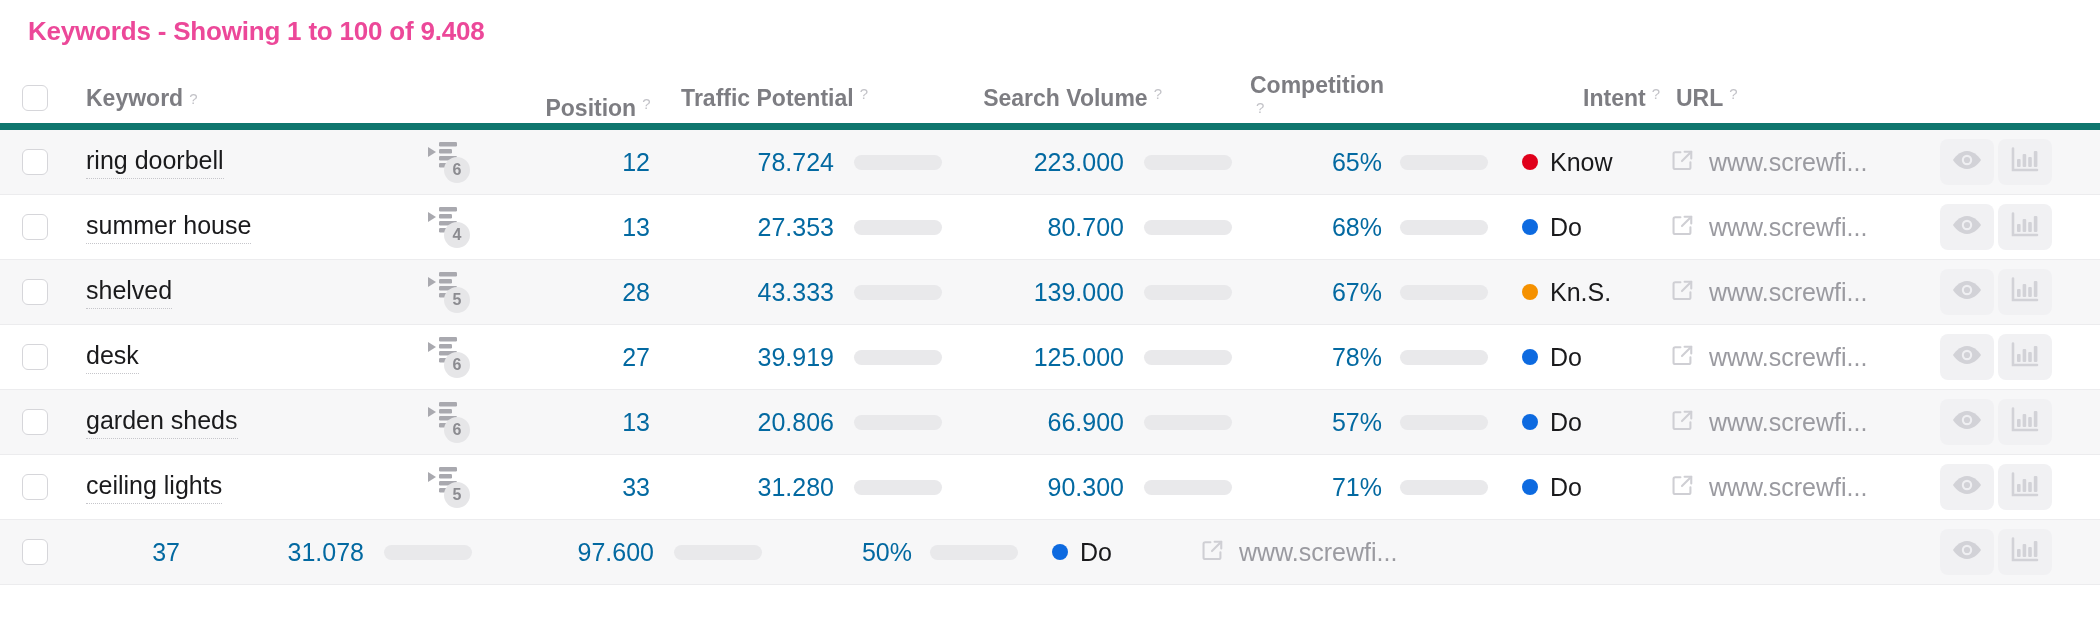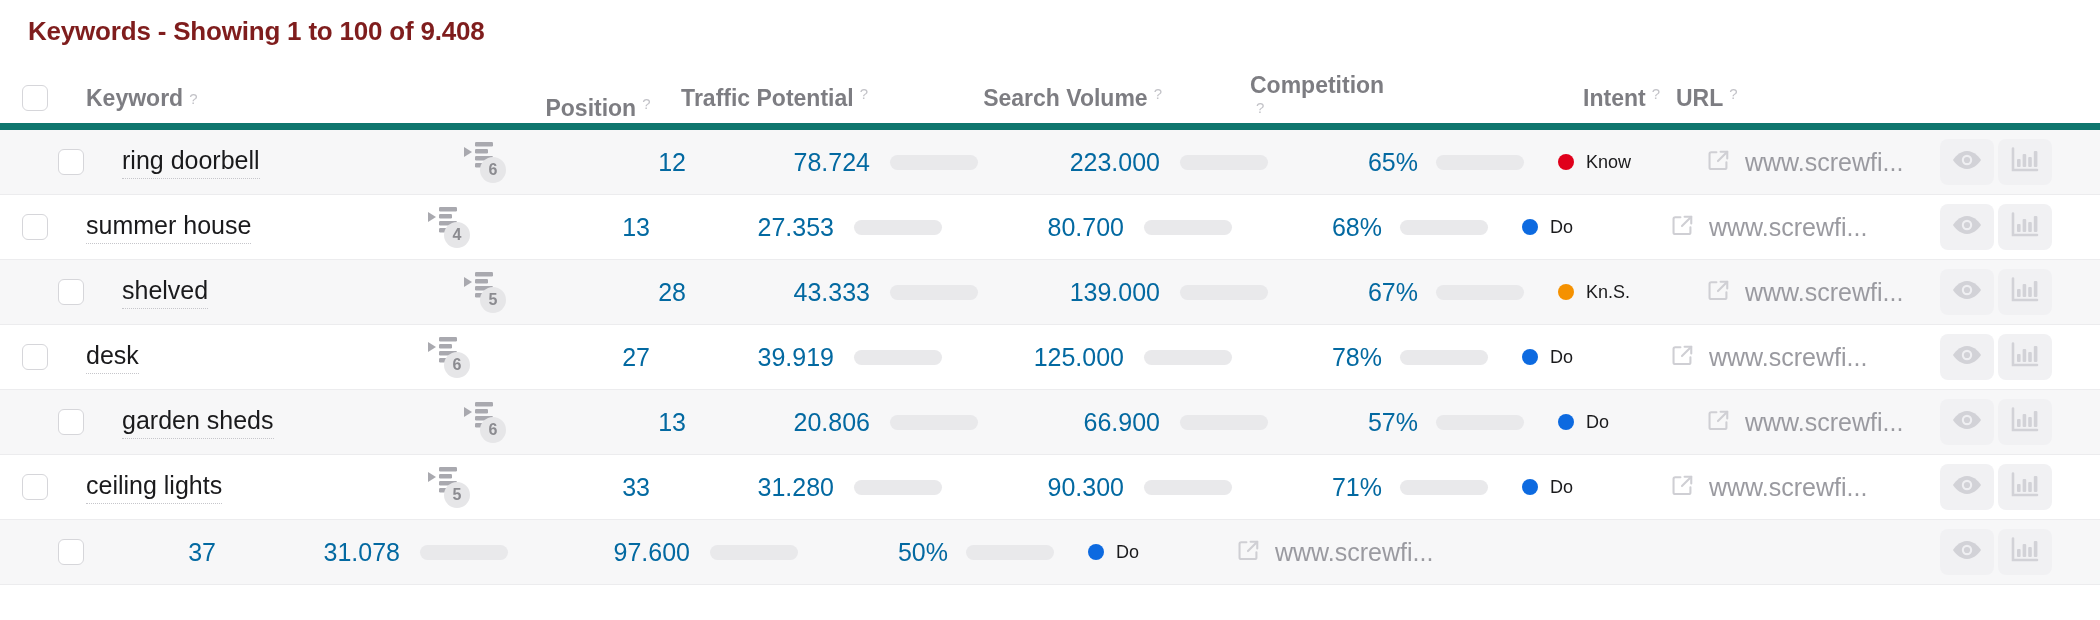--- a/index.html
+++ b/index.html
@@ -18,21 +18,21 @@
     overflow: hidden;
   }
 
   
   .panel-title {
     position: absolute;
     left: 28px;
     top: 16px;
     font-size: 26px;
     font-weight: bold;
-    color: #7f1d1d;
+    color: #ec4899;
     letter-spacing: -0.2px;
     white-space: nowrap;
   }
 
   
   .table {
     position: absolute;
     left: 0;
     top: 73px;
     width: 2100px;
@@ -43,21 +43,21 @@
     height: 65px;
     width: 2100px;
     border-bottom: 1px solid #ececee;
     position: relative;
   }
   .row.head {
     height: 57px;
     border-bottom: 7px solid #0f766e;
     background: #ffffff;
   }
-  .row.alt { background: #f7f7f8; padding-left: 36px; }
+  .row.alt { background: #f7f7f8; }
 
   
   .c-check  { width: 70px; display: flex; justify-content: center; align-items: center; flex: 0 0 70px; }
   .c-kw     { width: 470px; flex: 0 0 470px; display: flex; align-items: center; position: relative; padding-left: 16px; }
   .c-pos    { width: 120px; flex: 0 0 120px; text-align: right; padding-right: 10px; }
   .c-tp     { width: 300px; flex: 0 0 300px; display: flex; align-items: center; justify-content: flex-end; gap: 20px; padding-right: 18px; }
   .c-sv     { width: 290px; flex: 0 0 290px; display: flex; align-items: center; justify-content: flex-end; gap: 20px; padding-right: 18px; }
   .c-comp   { width: 260px; flex: 0 0 260px; display: flex; align-items: center; justify-content: flex-end; gap: 18px; padding-right: 22px; }
   .c-intent { width: 150px; flex: 0 0 150px; display: flex; align-items: center; gap: 12px; padding-left: 12px; }
   .c-url    { flex: 1 1 auto; display: flex; align-items: center; gap: 14px; padding-left: 10px; min-width: 0; }
@@ -152,21 +152,21 @@
   .bar-fill { height: 100%; border-radius: 9px; }
   .bar-green { background: linear-gradient(90deg,#a8ce74,#9bc765); }
   .bar-blue  { background: linear-gradient(90deg,#5e9ede,#0d62d0); }
   .bar-red   { background: linear-gradient(90deg,#e06078,#d50f2f); }
   .bar-track.green { width: 88px; }
   .bar-track.blue  { width: 88px; }
   .bar-track.red   { width: 88px; }
 
   
   .dot { width: 16px; height: 16px; border-radius: 50%; flex: 0 0 auto; }
-  .intent-label { font-size: 18px; color: #1a1a1c; white-space: nowrap; }
+  .intent-label { font-size: 25px; color: #1a1a1c; white-space: nowrap; }
 
   
   .url-text {
     font-size: 25px;
     color: #9a9aa0;
     white-space: nowrap;
     overflow: hidden;
     text-overflow: ellipsis;
     max-width: 230px;
     cursor: pointer;

